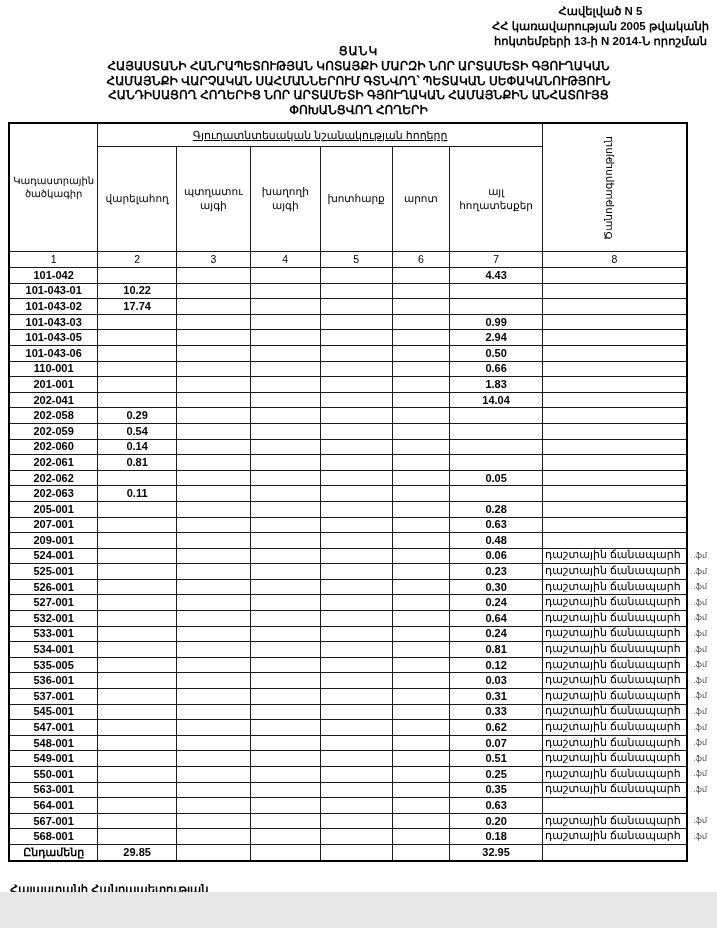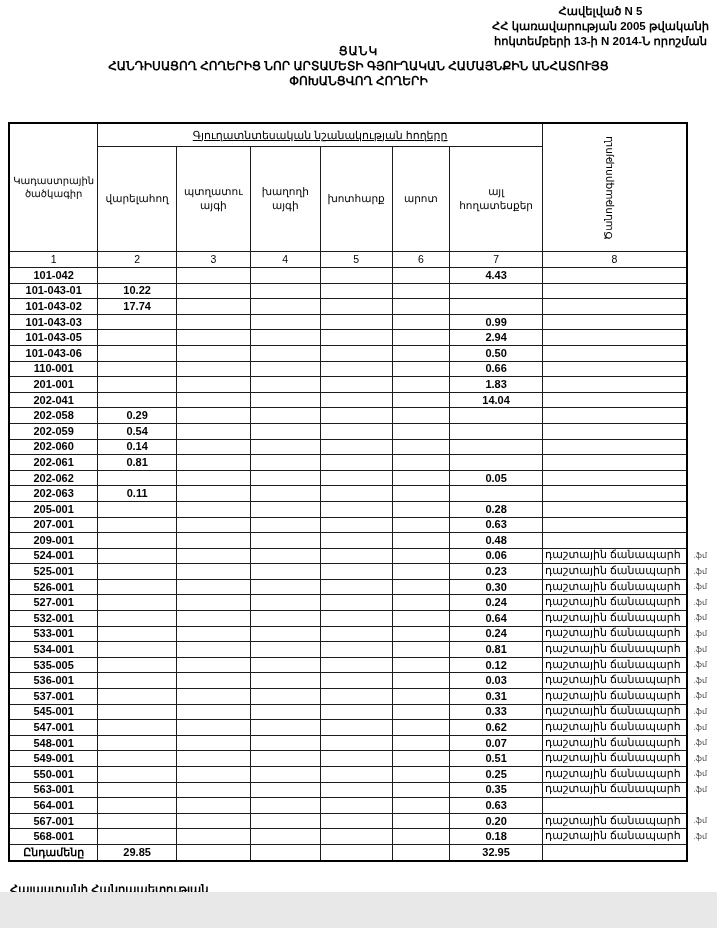--- a/index.html
+++ b/index.html
@@ -66,20 +66,22 @@
 
   <div class="doc-ref">
     <div>Հավելված  N 5</div>
     <div>ՀՀ կառավարության 2005 թվականի</div>
     <div>հոկտեմբերի 13-ի N 2014-Ն որոշման</div>
   </div>
 
   <div class="doc-title">ՑԱՆԿ</div>
 
   <div class="doc-subtitle">
+    <div>ՀԱՅԱՍՏԱՆԻ ՀԱՆՐԱՊԵՏՈՒԹՅԱՆ ԿՈՏԱՅՔԻ ՄԱՐԶԻ ՆՈՐ ԱՐՏԱՄԵՏԻ ԳՅՈՒՂԱԿԱՆ</div>
+    <div>ՀԱՄԱՅՆՔԻ ՎԱՐՉԱԿԱՆ ՍԱՀՄԱՆՆԵՐՈՒՄ ԳՏՆՎՈՂ՝ ՊԵՏԱԿԱՆ ՍԵՓԱԿԱՆՈՒԹՅՈՒՆ</div>
     <div>ՀԱՆԴԻՍԱՑՈՂ ՀՈՂԵՐԻՑ ՆՈՐ ԱՐՏԱՄԵՏԻ ԳՅՈՒՂԱԿԱՆ ՀԱՄԱՅՆՔԻՆ ԱՆՀԱՏՈՒՅՑ</div>
     <div>ՓՈԽԱՆՑՎՈՂ ՀՈՂԵՐԻ</div>
   </div>
 
   <table class="doc-table">
     <colgroup>
       <col style="width:13.1%">
         <col style="width:11.6%">
         <col style="width:10.9%">
       <col style="width:10.3%">

